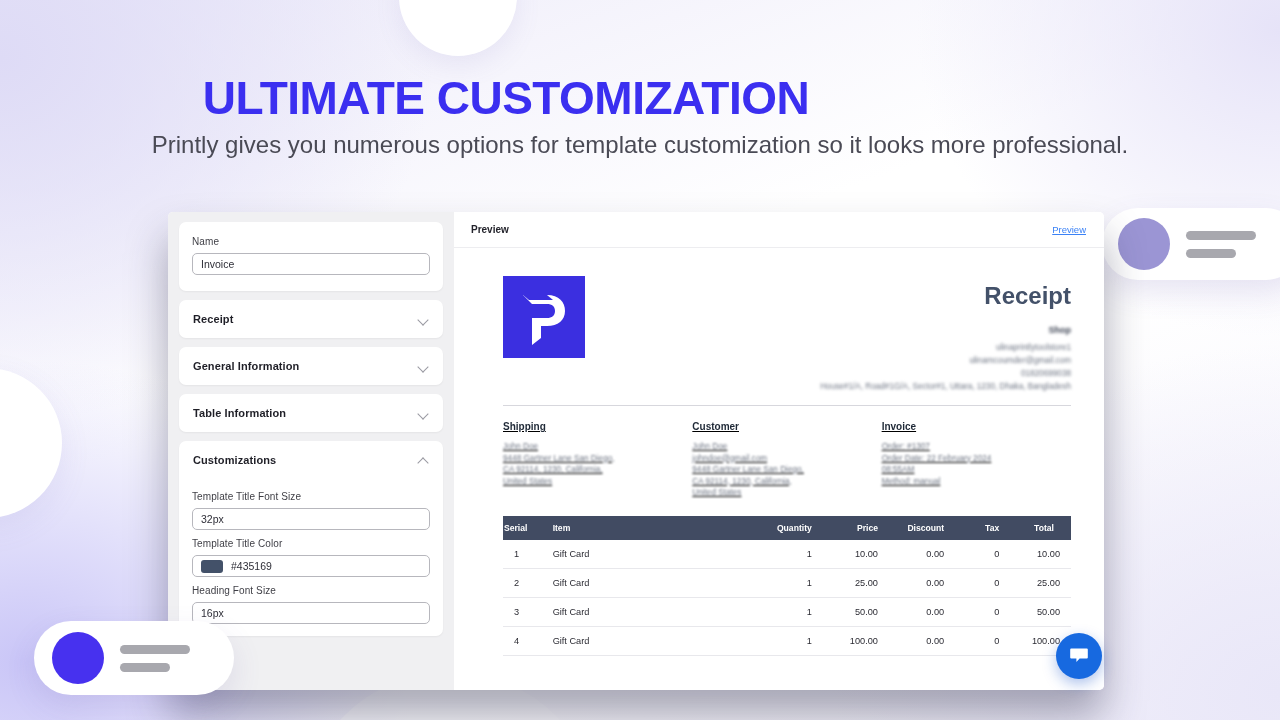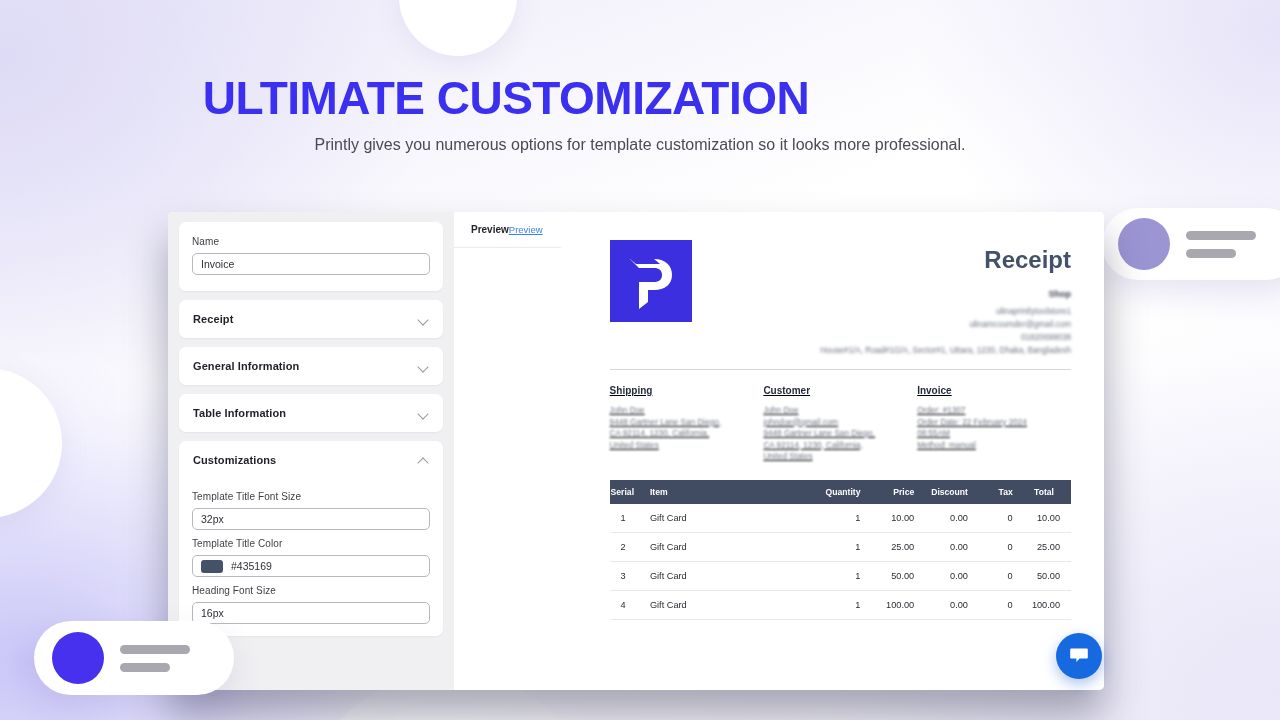--- a/index.html
+++ b/index.html
@@ -56,21 +56,21 @@
     line-height: 52px;
     font-weight: 700;
     letter-spacing: -0.5px;
     color: #3b2ff0;
   }
   #subhead {
     position: absolute;
     left: 0; top: 131px;
     width: 1280px;
     text-align: center;
-    font-size: 16px;
+    font-size: 24px;
     line-height: 28px;
     font-weight: 400;
     color: #4a4a55;
   }
 
   
   .float-card {
     position: absolute;
     display: flex;
     align-items: center;
@@ -182,21 +182,21 @@
     background: #435169;
     flex: none;
     margin-right: 8px;
   }
 
   
   #preview-pane {
     flex: 1;
     background: #ffffff;
     display: flex;
-    flex-direction: row;
+    flex-direction: column;
     min-width: 0;
   }
   #preview-bar {
     height: 36px;
     flex: none;
     display: flex;
     align-items: center;
     justify-content: space-between;
     padding: 0 18px 0 17px;
     border-bottom: 1px solid #ededf0;

